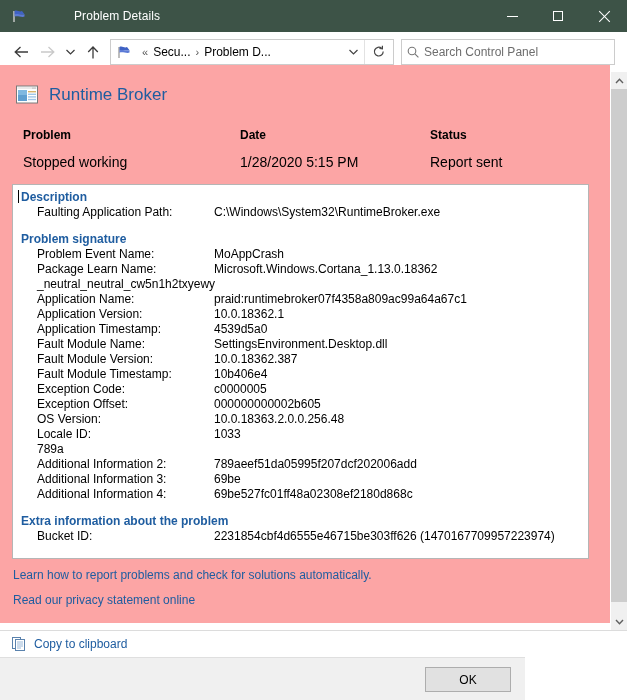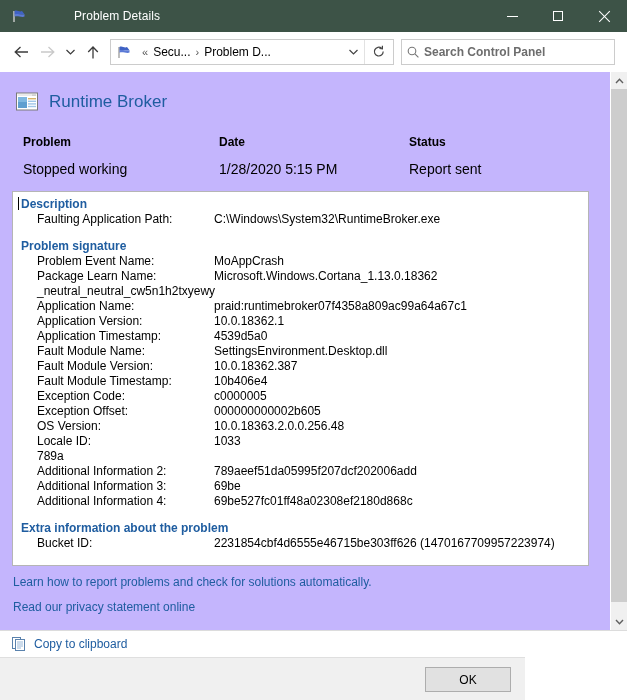--- a/index.html
+++ b/index.html
@@ -170,31 +170,30 @@
   .search-icon {
     width: 22px;
     display: flex;
     align-items: center;
     justify-content: center;
     color: #777;
   }
   .search-text {
     color: #6d6d6d;
     font-size: 12px;
-    font-weight: bold;
   }
 
   
   .content {
     position: absolute;
     left: 0;
-    top: 72px;
+    top: 65px;
     width: 610px;
     height: 558px;
-    background: #c4b5fd;
+    background: #fca5a5;
     overflow: hidden;
   }
   .scrollbar {
     position: absolute;
     right: 0;
     top: 72px;
     width: 17px;
     height: 558px;
     background: #f0f0f0;
     border-left: 1px solid #ffffff;
@@ -240,21 +239,21 @@
     font-size: 17px;
     color: #1f5da0;
   }
 
   .summary {
     display: flex;
     padding: 20px 0 0 23px;
   }
   .sum-col { flex: 0 0 auto; }
   .sum-col.c1 { width: 196px; }
-  .sum-col.c2 { width: 190px; }
+  .sum-col.c2 { width: 190px; margin-left: 21px; }
   .sum-label {
     font-weight: bold;
     font-size: 12px;
     color: #000;
   }
   .sum-value {
     font-size: 14px;
     color: #000;
     margin-top: 12px;
   }

